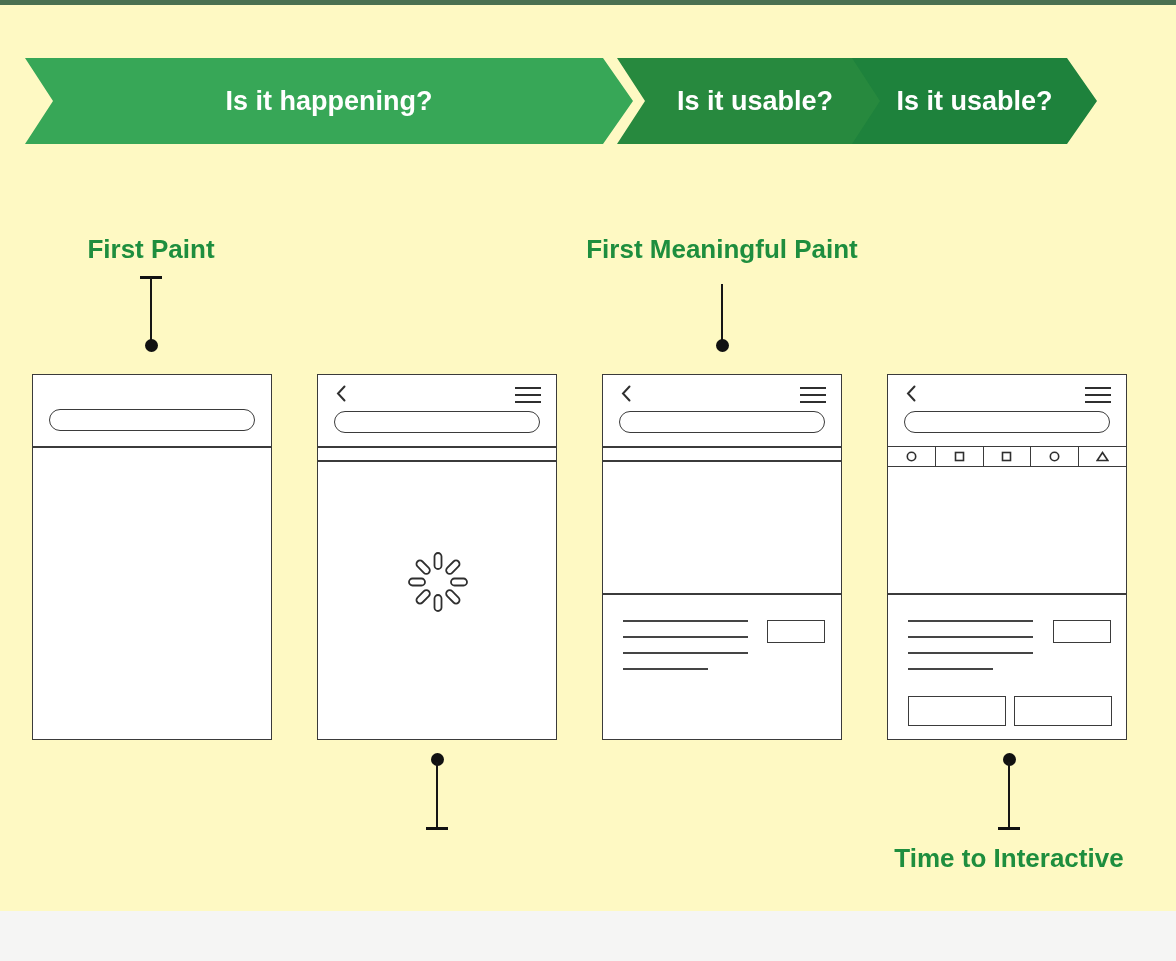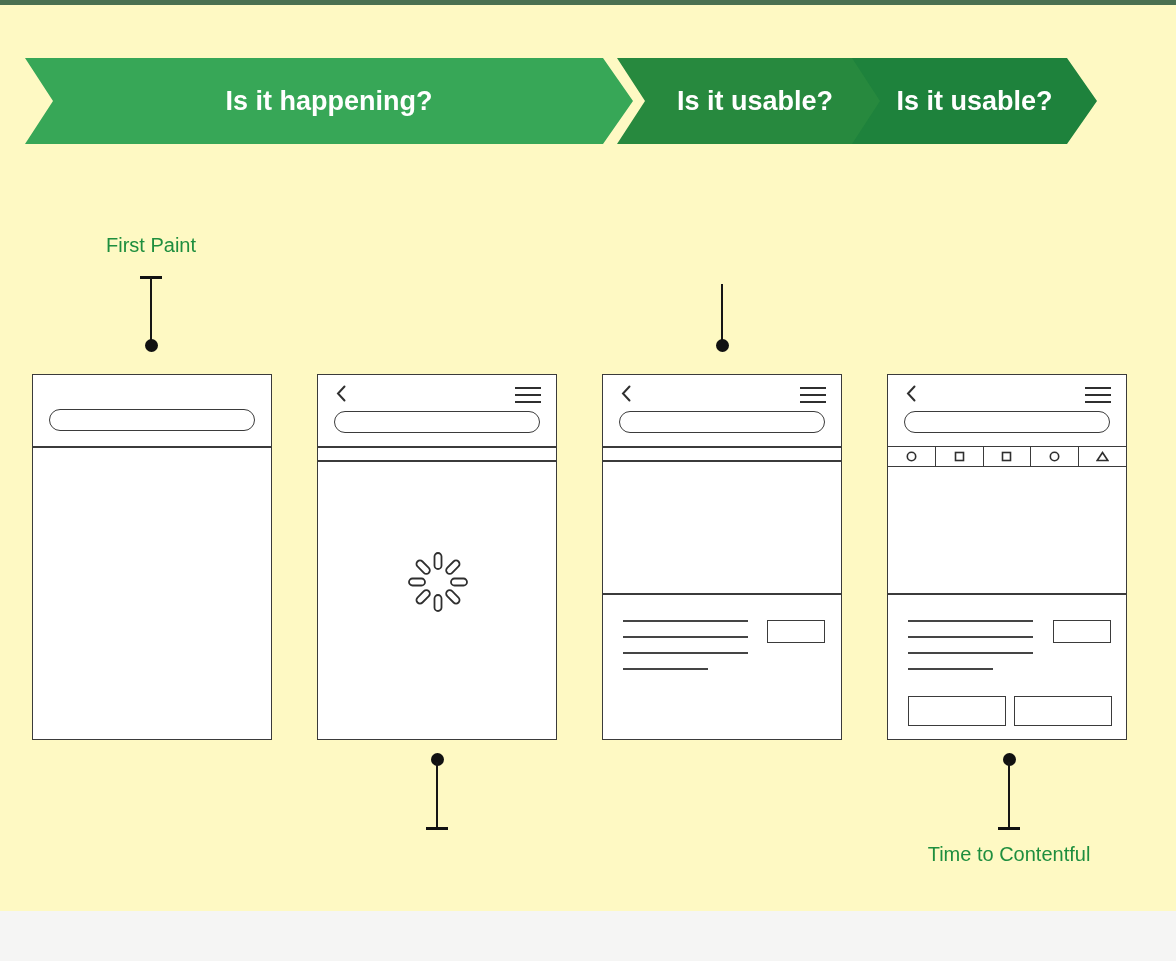--- a/index.html
+++ b/index.html
@@ -17,21 +17,21 @@
     color:#ffffff; font-size:27px; font-weight:600;
     clip-path:polygon(0 0, calc(100% - 30px) 0, 100% 50%, calc(100% - 30px) 100%, 0 100%, 28px 50%);
   }
   .chev1 { left:25px;  width:608px; background:#37a757; }
   .chev2 { left:617px; width:276px; background:#27893e; }
   .chev3 { left:852px; width:245px; background:#1e823c; }
 
   
   .metric-label {
     position:absolute; transform:translateX(-50%);
-    color:#1e8e3e; font-size:20px; font-weight:normal; white-space:nowrap;
+    color:#1e8e3e; font-size:26px; font-weight:bold; white-space:nowrap;
   }
   .c-line { position:absolute; width:2.5px; background:#161616; }
   .c-dot  { position:absolute; width:13px; height:13px; border-radius:50%; background:#111111; }
   .c-cap  { position:absolute; width:22px; height:3px; background:#111111; }
 
   
   .phone {
     position:absolute; top:374px; width:240px; height:366px;
     background:#ffffff; border:1.6px solid #3b3b3b; box-sizing:border-box;
   }
@@ -74,31 +74,32 @@
     <div class="chev chev3">
       <span>Is it usable?</span>
     </div>
   </div>
 
   <div class="metric-label" style="left:151px; top:234px;">First Paint</div>
   <div class="c-cap" style="left:140px; top:276px;"></div>
   <div class="c-line" style="left:149.7px; top:277px; height:64px;"></div>
   <div class="c-dot" style="left:144.5px; top:339px;"></div>
 
+  <div class="metric-label" style="left:722px; top:234px;">First Meaningful Paint</div>
   <div class="c-line" style="left:720.7px; top:284px; height:58px;"></div>
   <div class="c-dot" style="left:715.5px; top:339px;"></div>
 
   <div class="c-dot" style="left:430.5px; top:753px;"></div>
   <div class="c-line" style="left:435.7px; top:762px; height:66px;"></div>
   <div class="c-cap" style="left:426px; top:827px;"></div>
 
   <div class="c-dot" style="left:1002.5px; top:753px;"></div>
   <div class="c-line" style="left:1007.7px; top:762px; height:66px;"></div>
   <div class="c-cap" style="left:998px; top:827px;"></div>
-  <div class="metric-label" style="left:1009px; top:843px;">Time to Contentful</div>
+  <div class="metric-label" style="left:1009px; top:843px;">Time to Interactive</div>
 
   <div class="phone" style="left:32px;">
     <div class="pill" style="top:34px;"></div>
     <div class="hline" style="top:71px;"></div>
   </div>
 
   <div class="phone" style="left:317px;">
     <svg class="backchev" width="10" height="17" viewBox="0 0 10 17">
       <path d="M8.5 1.5 L2 8.5 L8.5 15.5" fill="none" stroke="#2f2f2f" stroke-width="2" stroke-linecap="round"></path>
     </svg>

